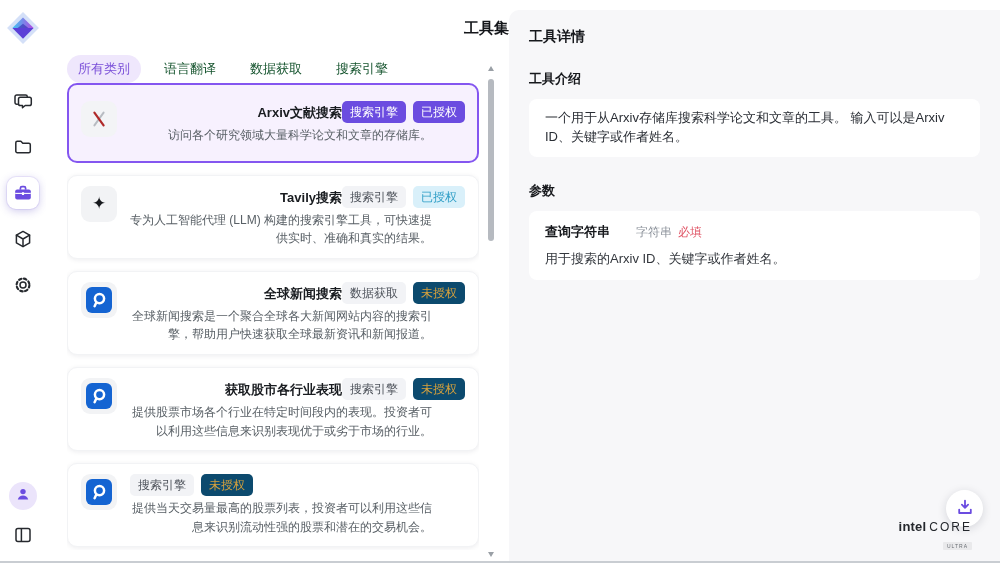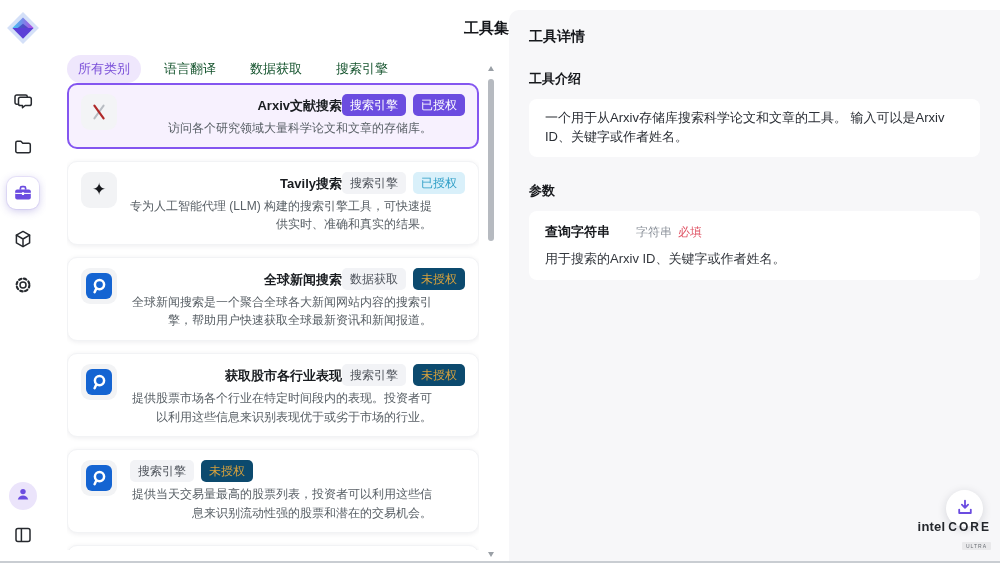--- a/index.html
+++ b/index.html
@@ -51,21 +51,21 @@
     height:calc(563px - 96px); overflow:hidden; padding-bottom:4px;
   }
   .card {
     background:#ffffff; border-radius:10px; padding:10px 13px;
     border:1px solid #f2f3f5;
     box-shadow:0 1px 5px rgba(25,30,45,.08);
     display:flex; gap:13px; flex:none; cursor:pointer;
   }
   .card.selected {
     background:#f7f1fe; border:2px solid #8456f0; box-shadow:none;
-    padding:9px 12px;
+    padding:16px 12px;
   }
   .tool-icon {
     width:36px; height:36px; border-radius:9px; background:#f2f3f5;
     flex:none; display:flex; align-items:center; justify-content:center;
   }
   .card.selected .tool-icon { background:#f3f4f6; }
   .card-body { flex:1; min-width:0; }
   .card-head { display:flex; align-items:flex-start; }
   .card-title { flex:1; font-size:13px; font-weight:bold; color:#191c20; padding-top:3px; }
   .badges { display:flex; gap:7px; flex:none; }
@@ -109,24 +109,24 @@
   .param-required { font-size:12px; color:#e05667; }
   .param-desc { font-size:13px; color:#33373d; margin-top:9px; }
 
   
   .fab {
     position:fixed; right:17px; bottom:36px; width:37px; height:37px;
     border-radius:50%; background:#ffffff; border:none; cursor:pointer;
     box-shadow:0 2px 10px rgba(20,25,45,.15);
     display:flex; align-items:center; justify-content:center;
   }
-  .brand { position:fixed; right:9px; bottom:11px; text-align:right; color:#24272c; }
+  .brand { position:fixed; right:28px; bottom:11px; text-align:right; color:#24272c; }
   .brand-row { display:flex; align-items:baseline; gap:3px; justify-content:flex-end; }
   .brand-intel { font-size:13px; font-weight:bold; letter-spacing:.2px; }
-  .brand-core  { font-size:12px; font-weight:700; letter-spacing:2px; }
+  .brand-core  { font-size:12px; font-weight:400; letter-spacing:2px; }
   .brand-badge {
     display:inline-block; margin-top:1px; font-size:5px; letter-spacing:1px;
     background:#e9e9eb; color:#6a6e74; padding:1px 4px; border-radius:1px;
   }
   .window-edge { position:fixed; left:0; right:0; bottom:0; height:2px; background:#c9cdd2; }
 </style>
 </head>
 <body>
 
 <nav class="sidebar">

